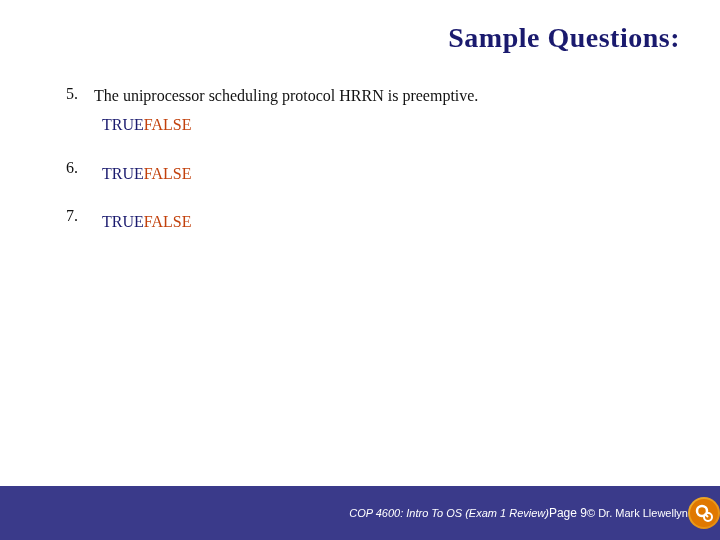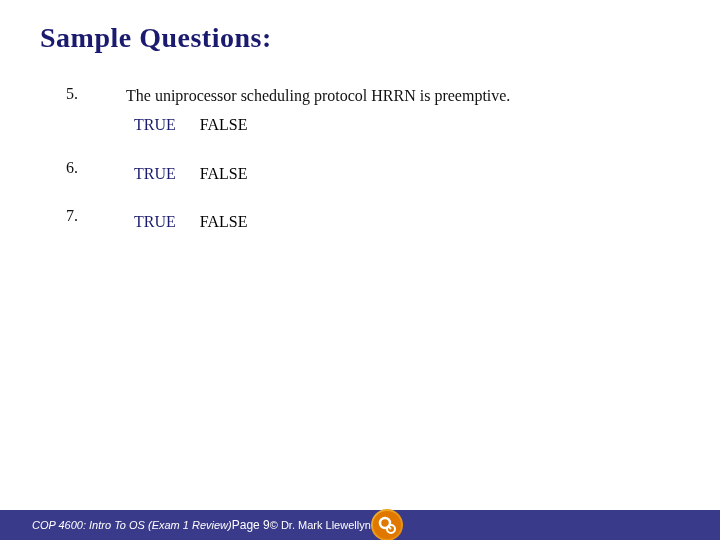--- a/index.html
+++ b/index.html
@@ -15,21 +15,21 @@
     .slide {
       width: 720px;
       height: 540px;
       background: #fff;
       display: flex;
       flex-direction: column;
       position: relative;
     }
 
     .slide-header {
-      text-align: left;
+      text-align: right;
       padding: 22px 40px 10px 40px;
     }
 
     .slide-title {
       font-size: 28px;
       font-weight: bold;
       color: #1a1a6e;
       letter-spacing: 0.5px;
     }
 
@@ -54,55 +54,53 @@
       min-width: 28px;
       text-align: right;
       padding-top: 1px;
     }
 
     .q-content {
       flex: 1;
       font-size: 16px;
       color: #111;
       line-height: 1.55;
-      margin-left: 32px;
     }
 
     .q-text {
       text-align: justify;
     }
 
     .q-answers {
       margin-top: 4px;
       display: flex;
       flex-direction: row;
-      gap: 24px;
       padding-left: 8px;
     }
 
     .ans-true {
       font-size: 16px;
       color: #1a1a6e;
       font-weight: normal;
     }
 
     .ans-false {
       font-size: 16px;
-      color: #000000;
+      color: #c2410c;
       font-weight: normal;
     }
 
     .slide-footer {
-      height: 30px;
+      height: 54px;
       background: #3a3a8a;
       display: flex;
       flex-direction: row;
       align-items: center;
-      padding: 0 32px;
-      justify-content: flex-start;
+      padding: 0 0;
+      justify-content: flex-end;
       flex-shrink: 0;
     }
 
     .footer-left {
       font-size: 11px;
       color: #fff;
       font-style: italic;
       font-family: Arial, sans-serif;
     }
 

